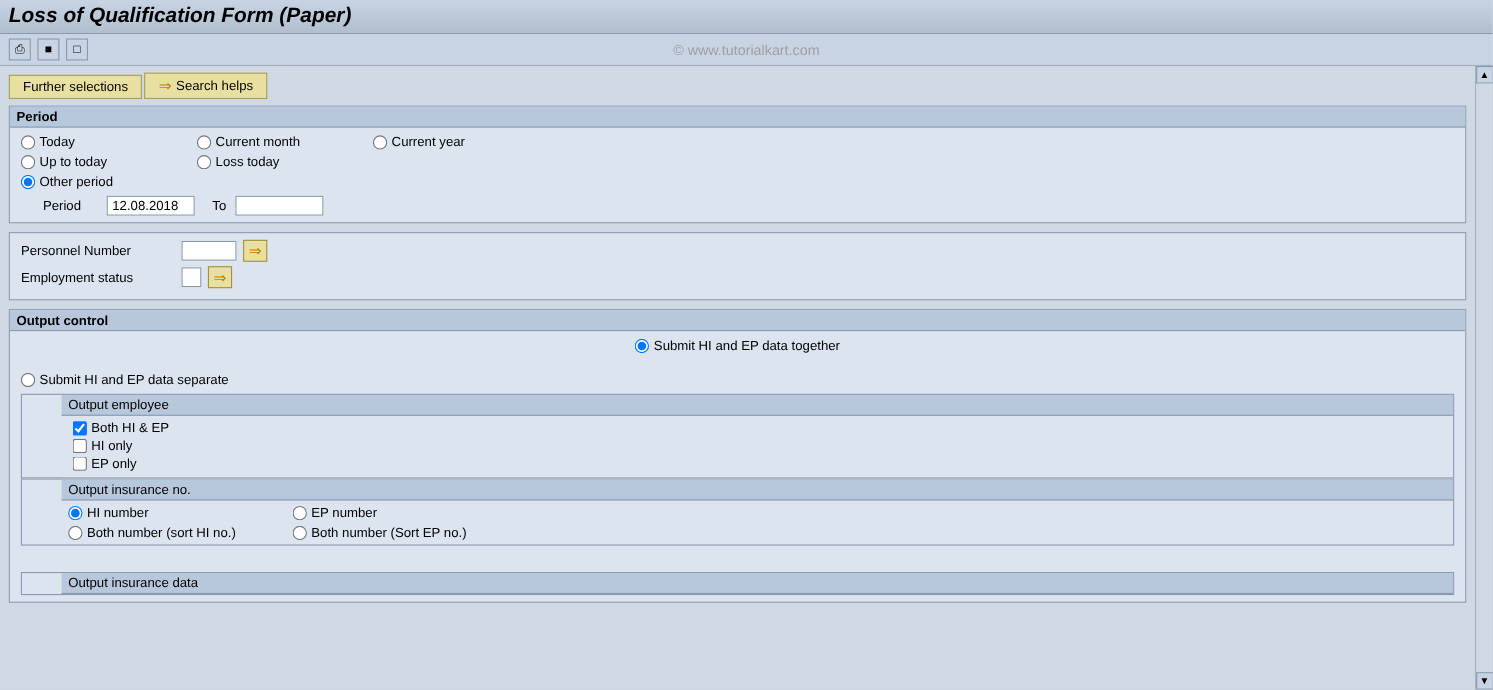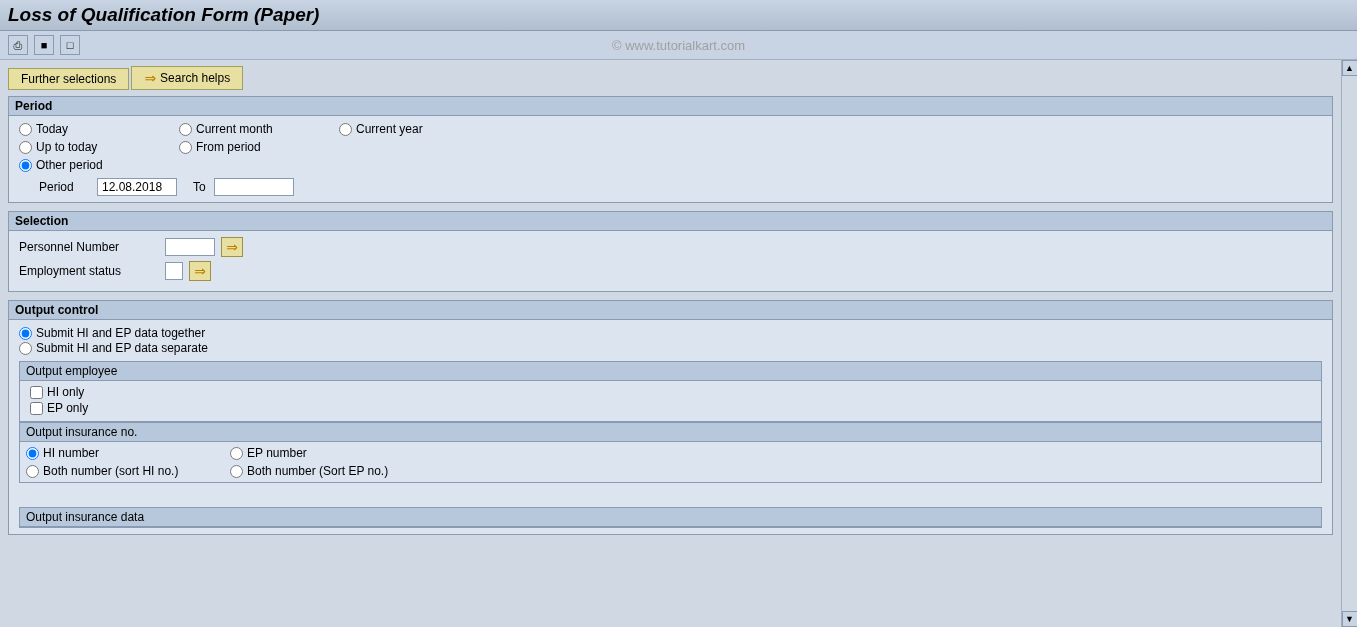--- a/index.html
+++ b/index.html
@@ -215,20 +215,21 @@
       cursor: pointer;
       font-size: 14px;
       color: #c08000;
     }
 
     
     .output-sub-section {
       border: 1px solid #8a9ab0;
       margin-top: 6px;
       background: #dce4f0;
+      padding-left: 36px;
     }
 
     .output-sub-header {
       background: #b8c8dc;
       padding: 2px 6px;
       font-size: 12px;
       border-bottom: 1px solid #8a9ab0;
     }
 
     .output-sub-body {
@@ -304,76 +305,77 @@
             <input type="radio" name="period" value="currentYear" style="">
             <span>Current year</span>
           </div>
 
           <div class="radio-row">
             <input type="radio" name="period" value="upToToday" style="">
             <span>Up to today</span>
           </div>
           <div class="radio-row">
             <input type="radio" name="period" value="fromToday" style="">
-            <span>From period</span>
+            <span>Loss today</span>
           </div>
           <div></div>
 
           <div class="radio-row">
             <input type="radio" name="period" value="otherPeriod" checked="" style="">
             <span>Other period</span>
           </div>
         </div>
 
         <div class="period-fields">
           <span class="period-label">Period</span>
           <input type="text" class="period-input" value="12.08.2018" style="">
           <span class="to-label">To</span>
           <input type="text" class="period-input" value="" style="">
         </div>
       </div>
     </div>
 
     <div class="section">
-      <div class="section-header">
-        <span>Selection</span>
-      </div>
       <div class="section-body">
         <div class="selection-row">
           <span class="sel-label">Personnel Number</span>
           <input type="text" class="sel-input" value="" style="">
           <div class="arrow-btn">⇒</div>
         </div>
         <div class="selection-row">
           <span class="sel-label">Employment status</span>
           <input type="text" class="sel-input sel-input-small" value="" style="">
           <div class="arrow-btn">⇒</div>
         </div>
       </div>
     </div>
 
     <div class="section">
       <div class="section-header">
         <span>Output control</span>
       </div>
       <div class="section-body">
-        <div class="radio-row" style="margin-bottom:1px;">
+        <div class="radio-row" style="margin-bottom:17px;justify-content:center;">
           <input type="radio" name="submitMode" value="together" checked="" style="">
           <span>Submit HI and EP data together</span>
         </div>
         <div class="radio-row" style="margin-bottom:4px;">
           <input type="radio" name="submitMode" value="separate" style="">
           <span>Submit HI and EP data separate</span>
         </div>
 
         <div class="output-sub-section">
           <div class="output-sub-header">
             <span>Output employee</span>
           </div>
           <div class="output-sub-body">
+            <div class="checkbox-row">
+              <input type="checkbox" checked="" style="">
+              <span>Both HI &amp; EP</span>
+            </div>
             <div class="checkbox-row">
               <input type="checkbox" style="">
               <span>HI only</span>
             </div>
             <div class="checkbox-row">
               <input type="checkbox" style="">
               <span>EP only</span>
             </div>
           </div>
         </div>

